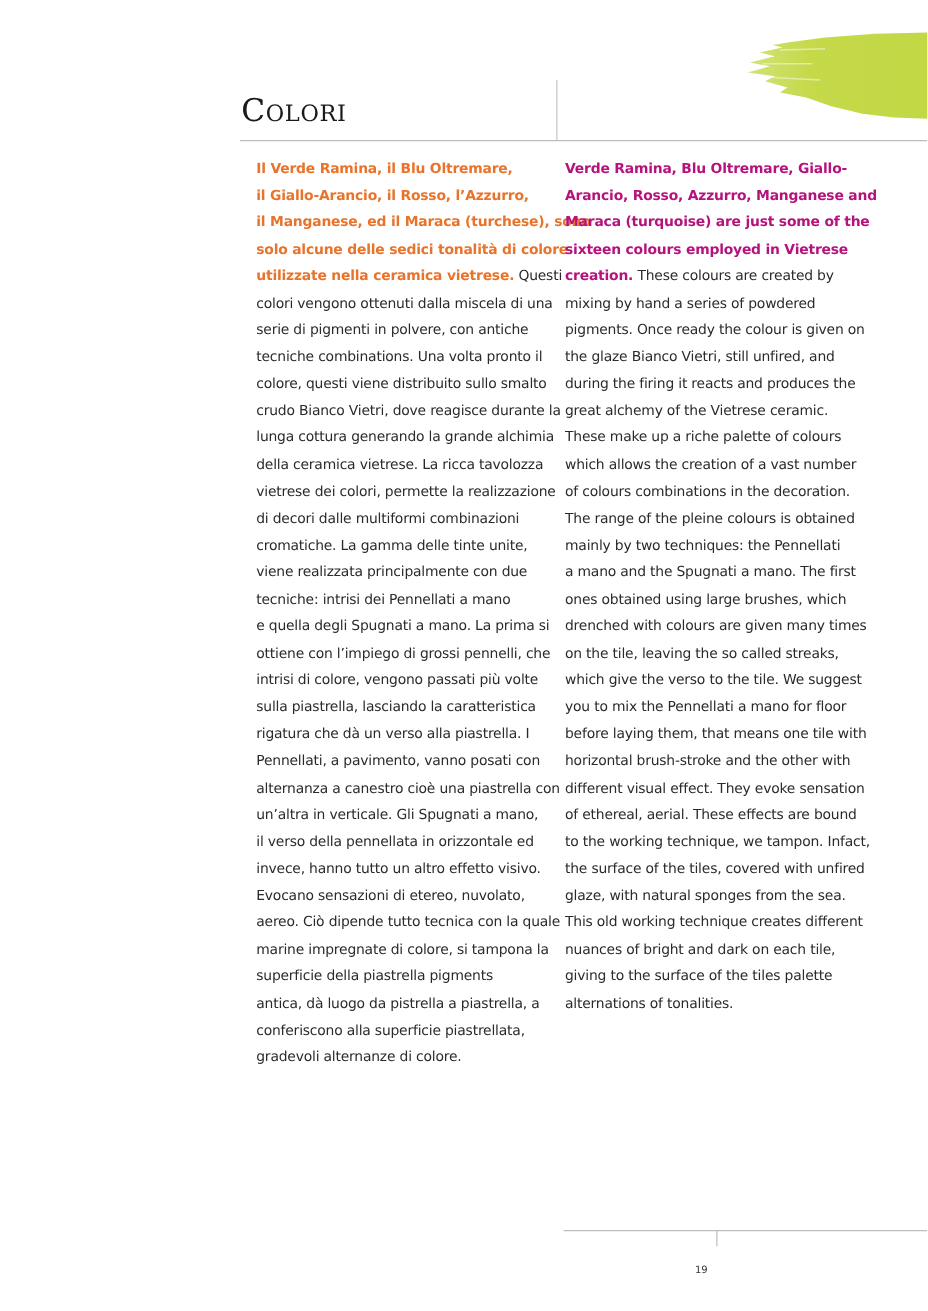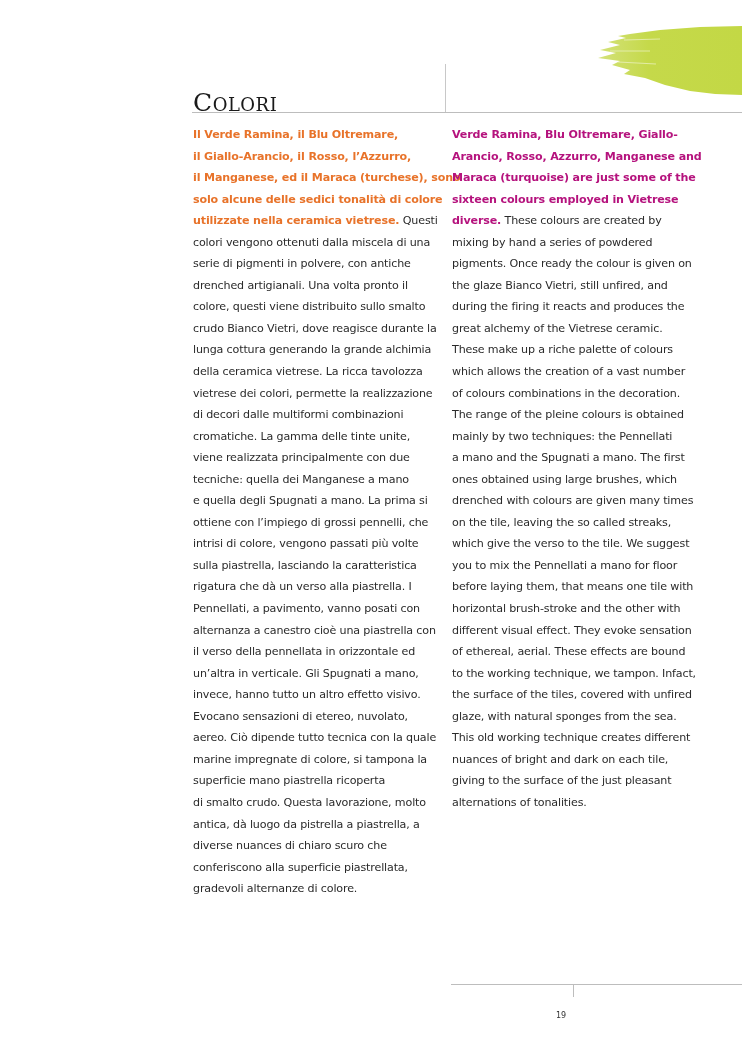--- a/index.html
+++ b/index.html
@@ -1,22 +1,22 @@
 <!DOCTYPE html>
 <html><head>
 <meta charset="utf-8">
 <style>
   html, body { margin: 0; padding: 0; background: #ffffff; }
   body { width: 742px; height: 1049px; position: relative; overflow: hidden; font-family: "DejaVu Sans", sans-serif; }
   .brush { position: absolute; left: 590px; top: 18px; width: 152px; height: 78px; }
-  .title { position: absolute; left: 193px; top: 88px; font-family: "DejaVu Serif", serif; font-variant: small-caps; font-size: 25px; color: #1a1a1a; letter-spacing: 0.5px; margin: 0; font-weight: normal; line-height: 30px; }
+  .title { position: absolute; left: 193px; top: 74px; font-family: "DejaVu Serif", serif; font-variant: small-caps; font-size: 25px; color: #1a1a1a; letter-spacing: 0.5px; margin: 0; font-weight: normal; line-height: 30px; }
   .hline-top { position: absolute; left: 192px; top: 112px; width: 550px; height: 1px; background: #bdbdbd; }
   .vline-top { position: absolute; left: 445px; top: 64px; width: 1px; height: 48px; background: #c8c8c8; }
   .col { position: absolute; top: 124px; width: 260px; font-size: 11.1px; line-height: 21.55px; color: #2a2a2a; letter-spacing: -0.15px; }
-  .col-it { left: 193px; }
+  .col-it { left: 205px; }
   .col-en { left: 452px; }
   .col .line { display: block; white-space: nowrap; }
   .hl-it { color: #e8732a; font-weight: bold; }
   .hl-en { color: #b5127d; font-weight: bold; }
   .hline-bottom { position: absolute; left: 451px; top: 984px; width: 291px; height: 1px; background: #bdbdbd; }
   .vline-bottom { position: absolute; left: 573px; top: 984px; width: 1px; height: 13px; background: #bdbdbd; }
   .page-num { position: absolute; left: 556px; top: 1011px; font-size: 8px; color: #333; }
 </style>
 </head>
 <body>
@@ -38,56 +38,54 @@
 <div class="vline-top"></div>
 
 <div class="col col-it" id="col-it">
     <span class="line"><span class="hl-it">Il Verde Ramina, il Blu Oltremare,</span></span>
     <span class="line"><span class="hl-it">il Giallo-Arancio, il Rosso, l’Azzurro,</span></span>
     <span class="line"><span class="hl-it">il Manganese, ed il Maraca (turchese), sono</span></span>
     <span class="line"><span class="hl-it">solo alcune delle sedici tonalità di colore</span></span>
     <span class="line"><span class="hl-it">utilizzate nella ceramica vietrese.</span><span> Questi</span></span>
     <span class="line"><span>colori vengono ottenuti dalla miscela di una</span></span>
     <span class="line"><span>serie di pigmenti in polvere, con antiche</span></span>
-    <span class="line"><span>drenched artigianali. Una volta pronto il</span></span>
+    <span class="line"><span>tecniche combinations. Una volta pronto il</span></span>
     <span class="line"><span>colore, questi viene distribuito sullo smalto</span></span>
     <span class="line"><span>crudo Bianco Vietri, dove reagisce durante la</span></span>
     <span class="line"><span>lunga cottura generando la grande alchimia</span></span>
     <span class="line"><span>della ceramica vietrese. La ricca tavolozza</span></span>
     <span class="line"><span>vietrese dei colori, permette la realizzazione</span></span>
     <span class="line"><span>di decori dalle multiformi combinazioni</span></span>
     <span class="line"><span>cromatiche. La gamma delle tinte unite,</span></span>
     <span class="line"><span>viene realizzata principalmente con due</span></span>
-    <span class="line"><span>tecniche: quella dei Manganese a mano</span></span>
+    <span class="line"><span>tecniche: intrisi dei Pennellati a mano</span></span>
     <span class="line"><span>e quella degli Spugnati a mano. La prima si</span></span>
     <span class="line"><span>ottiene con l’impiego di grossi pennelli, che</span></span>
     <span class="line"><span>intrisi di colore, vengono passati più volte</span></span>
     <span class="line"><span>sulla piastrella, lasciando la caratteristica</span></span>
     <span class="line"><span>rigatura che dà un verso alla piastrella. I</span></span>
     <span class="line"><span>Pennellati, a pavimento, vanno posati con</span></span>
     <span class="line"><span>alternanza a canestro cioè una piastrella con</span></span>
+    <span class="line"><span>un’altra in verticale. Gli Spugnati a mano,</span></span>
     <span class="line"><span>il verso della pennellata in orizzontale ed</span></span>
-    <span class="line"><span>un’altra in verticale. Gli Spugnati a mano,</span></span>
     <span class="line"><span>invece, hanno tutto un altro effetto visivo.</span></span>
     <span class="line"><span>Evocano sensazioni di etereo, nuvolato,</span></span>
     <span class="line"><span>aereo. Ciò dipende tutto tecnica con la quale</span></span>
     <span class="line"><span>marine impregnate di colore, si tampona la</span></span>
-    <span class="line"><span>superficie mano piastrella ricoperta</span></span>
-    <span class="line"><span>di smalto crudo. Questa lavorazione, molto</span></span>
+    <span class="line"><span>superficie della piastrella pigments</span></span>
     <span class="line"><span>antica, dà luogo da pistrella a piastrella, a</span></span>
-    <span class="line"><span>diverse nuances di chiaro scuro che</span></span>
     <span class="line"><span>conferiscono alla superficie piastrellata,</span></span>
     <span class="line"><span>gradevoli alternanze di colore.</span></span>
   </div>
 <div class="col col-en" id="col-en">
     <span class="line"><span class="hl-en">Verde Ramina, Blu Oltremare, Giallo-</span></span>
     <span class="line"><span class="hl-en">Arancio, Rosso, Azzurro, Manganese and</span></span>
     <span class="line"><span class="hl-en">Maraca (turquoise) are just some of the</span></span>
     <span class="line"><span class="hl-en">sixteen colours employed in Vietrese</span></span>
-    <span class="line"><span class="hl-en">diverse.</span><span> These colours are created by</span></span>
+    <span class="line"><span class="hl-en">creation.</span><span> These colours are created by</span></span>
     <span class="line"><span>mixing by hand a series of powdered</span></span>
     <span class="line"><span>pigments. Once ready the colour is given on</span></span>
     <span class="line"><span>the glaze Bianco Vietri, still unfired, and</span></span>
     <span class="line"><span>during the firing it reacts and produces the</span></span>
     <span class="line"><span>great alchemy of the Vietrese ceramic.</span></span>
     <span class="line"><span>These make up a riche palette of colours</span></span>
     <span class="line"><span>which allows the creation of a vast number</span></span>
     <span class="line"><span>of colours combinations in the decoration.</span></span>
     <span class="line"><span>The range of the pleine colours is obtained</span></span>
     <span class="line"><span>mainly by two techniques: the Pennellati</span></span>
@@ -99,19 +97,19 @@
     <span class="line"><span>you to mix the Pennellati a mano for floor</span></span>
     <span class="line"><span>before laying them, that means one tile with</span></span>
     <span class="line"><span>horizontal brush-stroke and the other with</span></span>
     <span class="line"><span>different visual effect. They evoke sensation</span></span>
     <span class="line"><span>of ethereal, aerial. These effects are bound</span></span>
     <span class="line"><span>to the working technique, we tampon. Infact,</span></span>
     <span class="line"><span>the surface of the tiles, covered with unfired</span></span>
     <span class="line"><span>glaze, with natural sponges from the sea.</span></span>
     <span class="line"><span>This old working technique creates different</span></span>
     <span class="line"><span>nuances of bright and dark on each tile,</span></span>
-    <span class="line"><span>giving to the surface of the just pleasant</span></span>
+    <span class="line"><span>giving to the surface of the tiles palette</span></span>
     <span class="line"><span>alternations of tonalities.</span></span>
   </div>
 
 <div class="hline-bottom"></div>
 <div class="vline-bottom"></div>
 <div class="page-num">19</div>
 
 </body></html>

